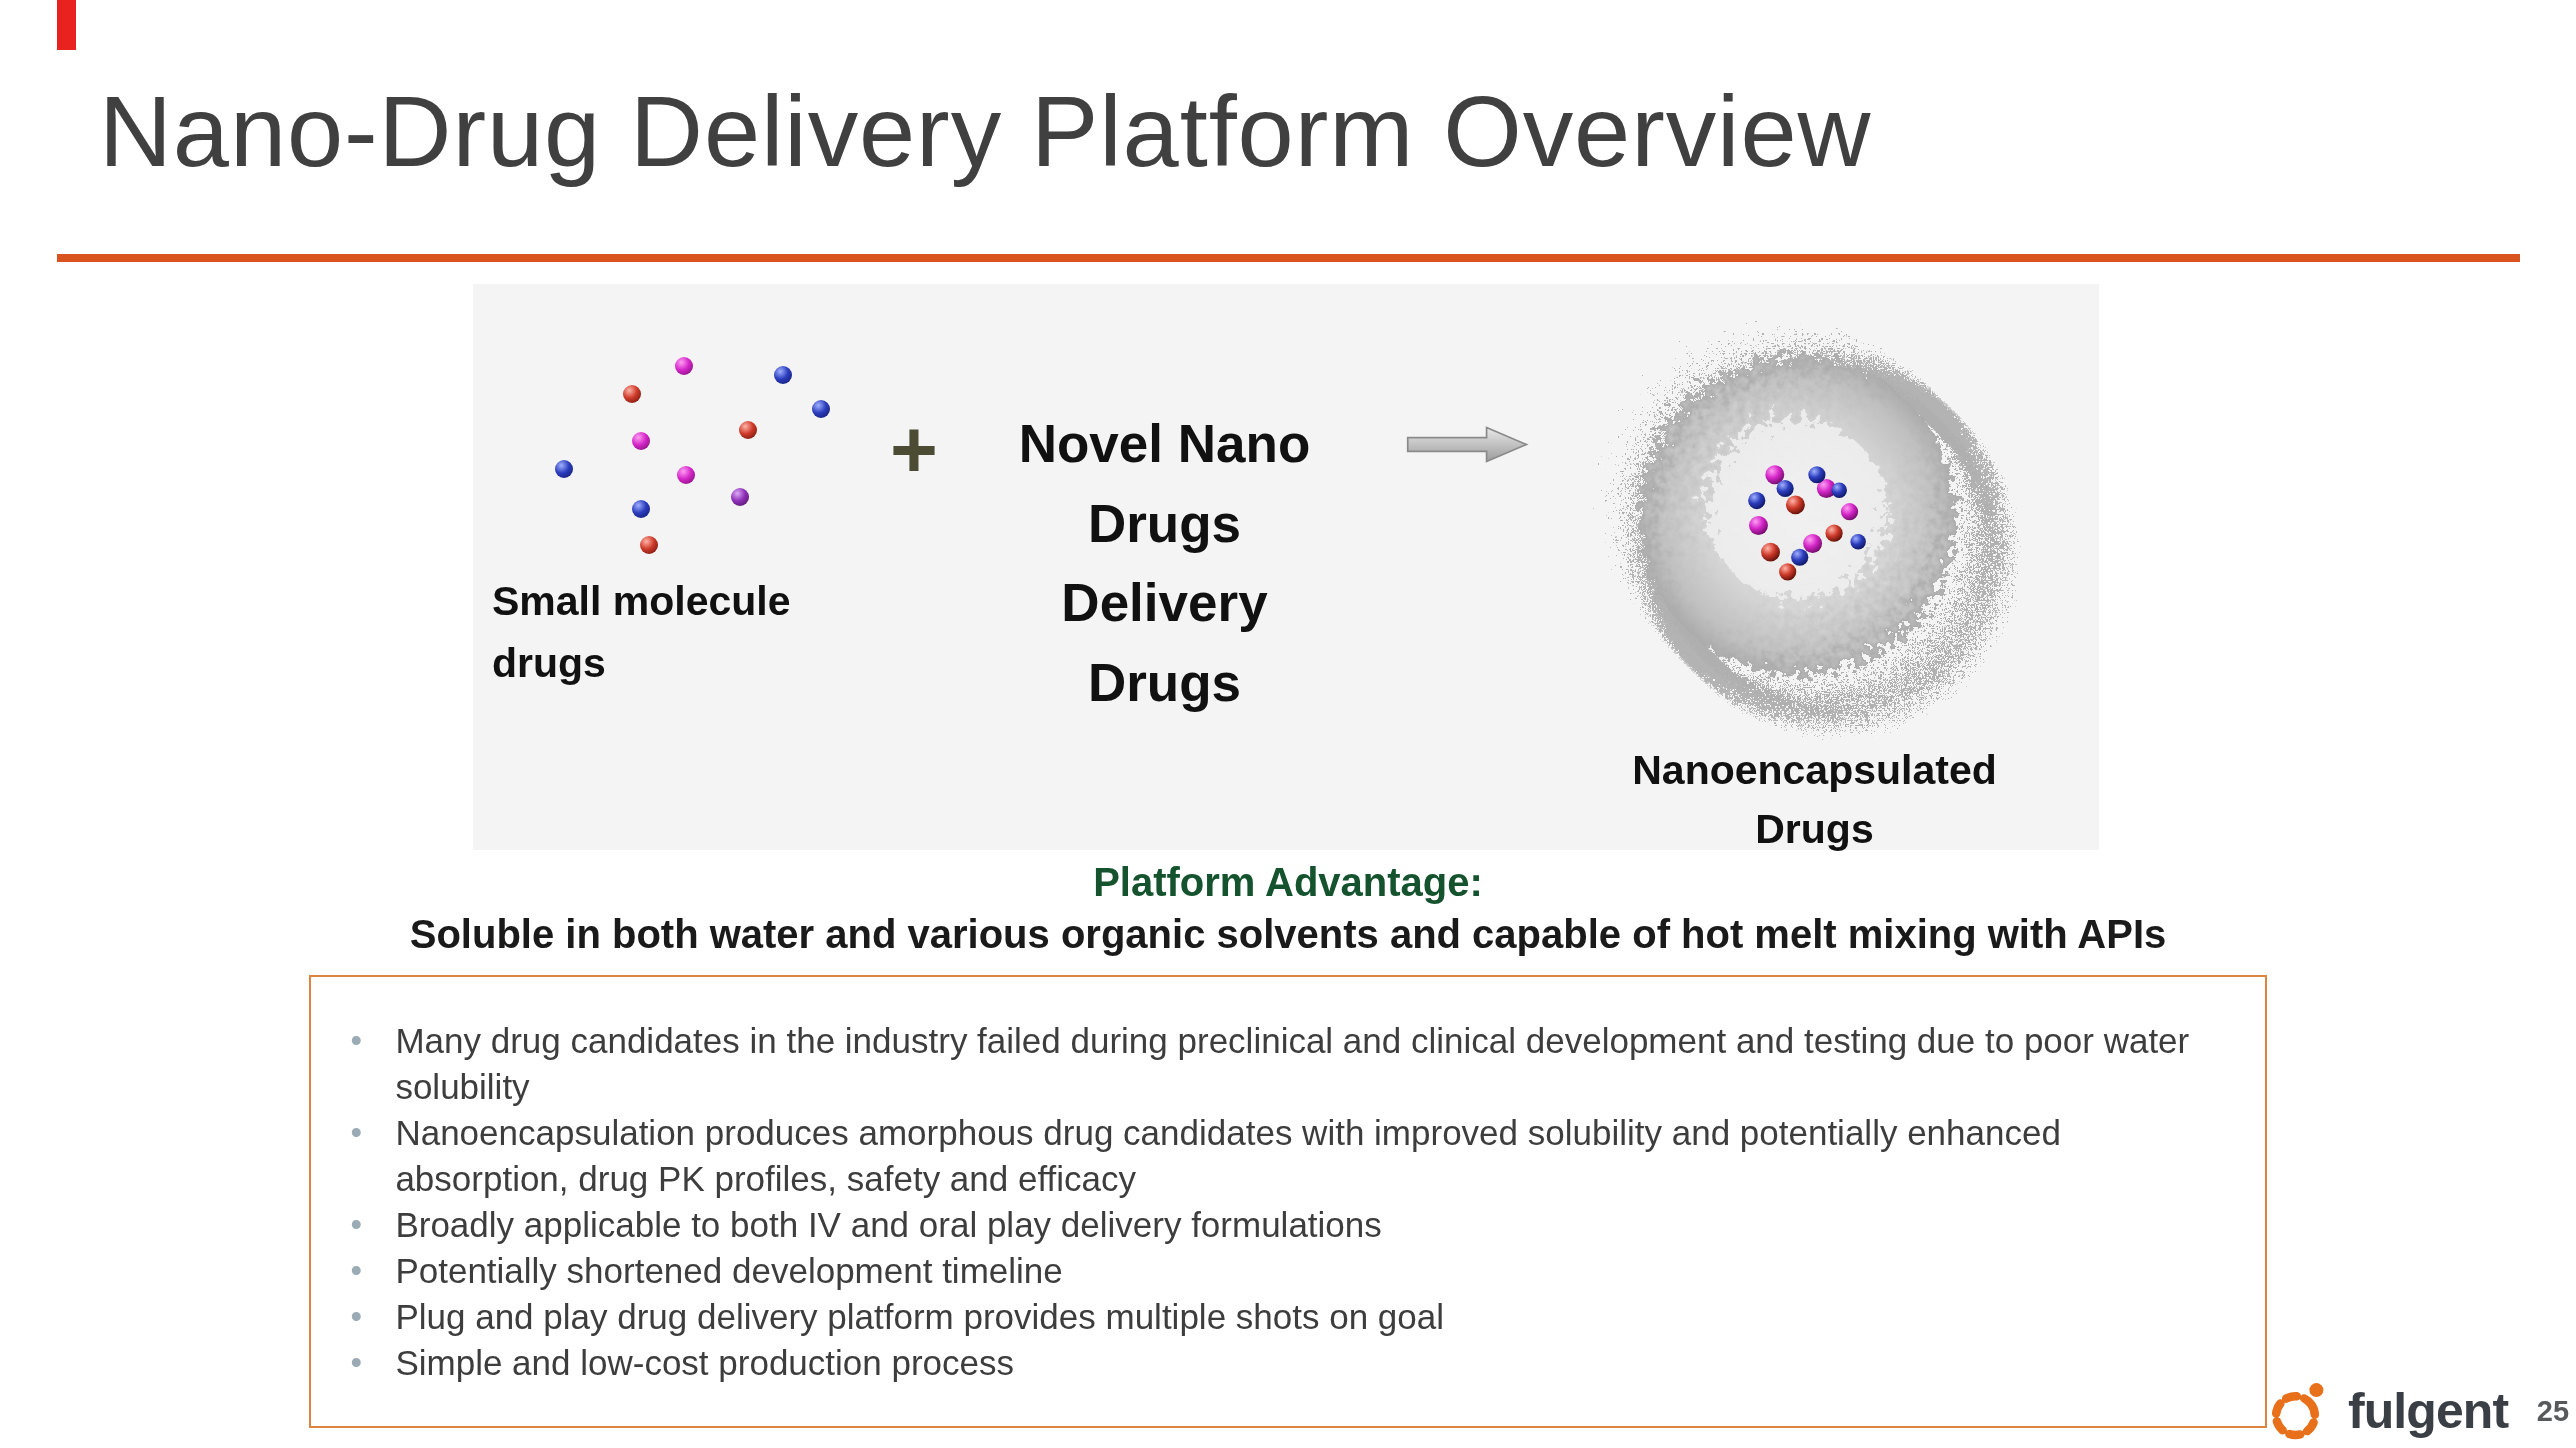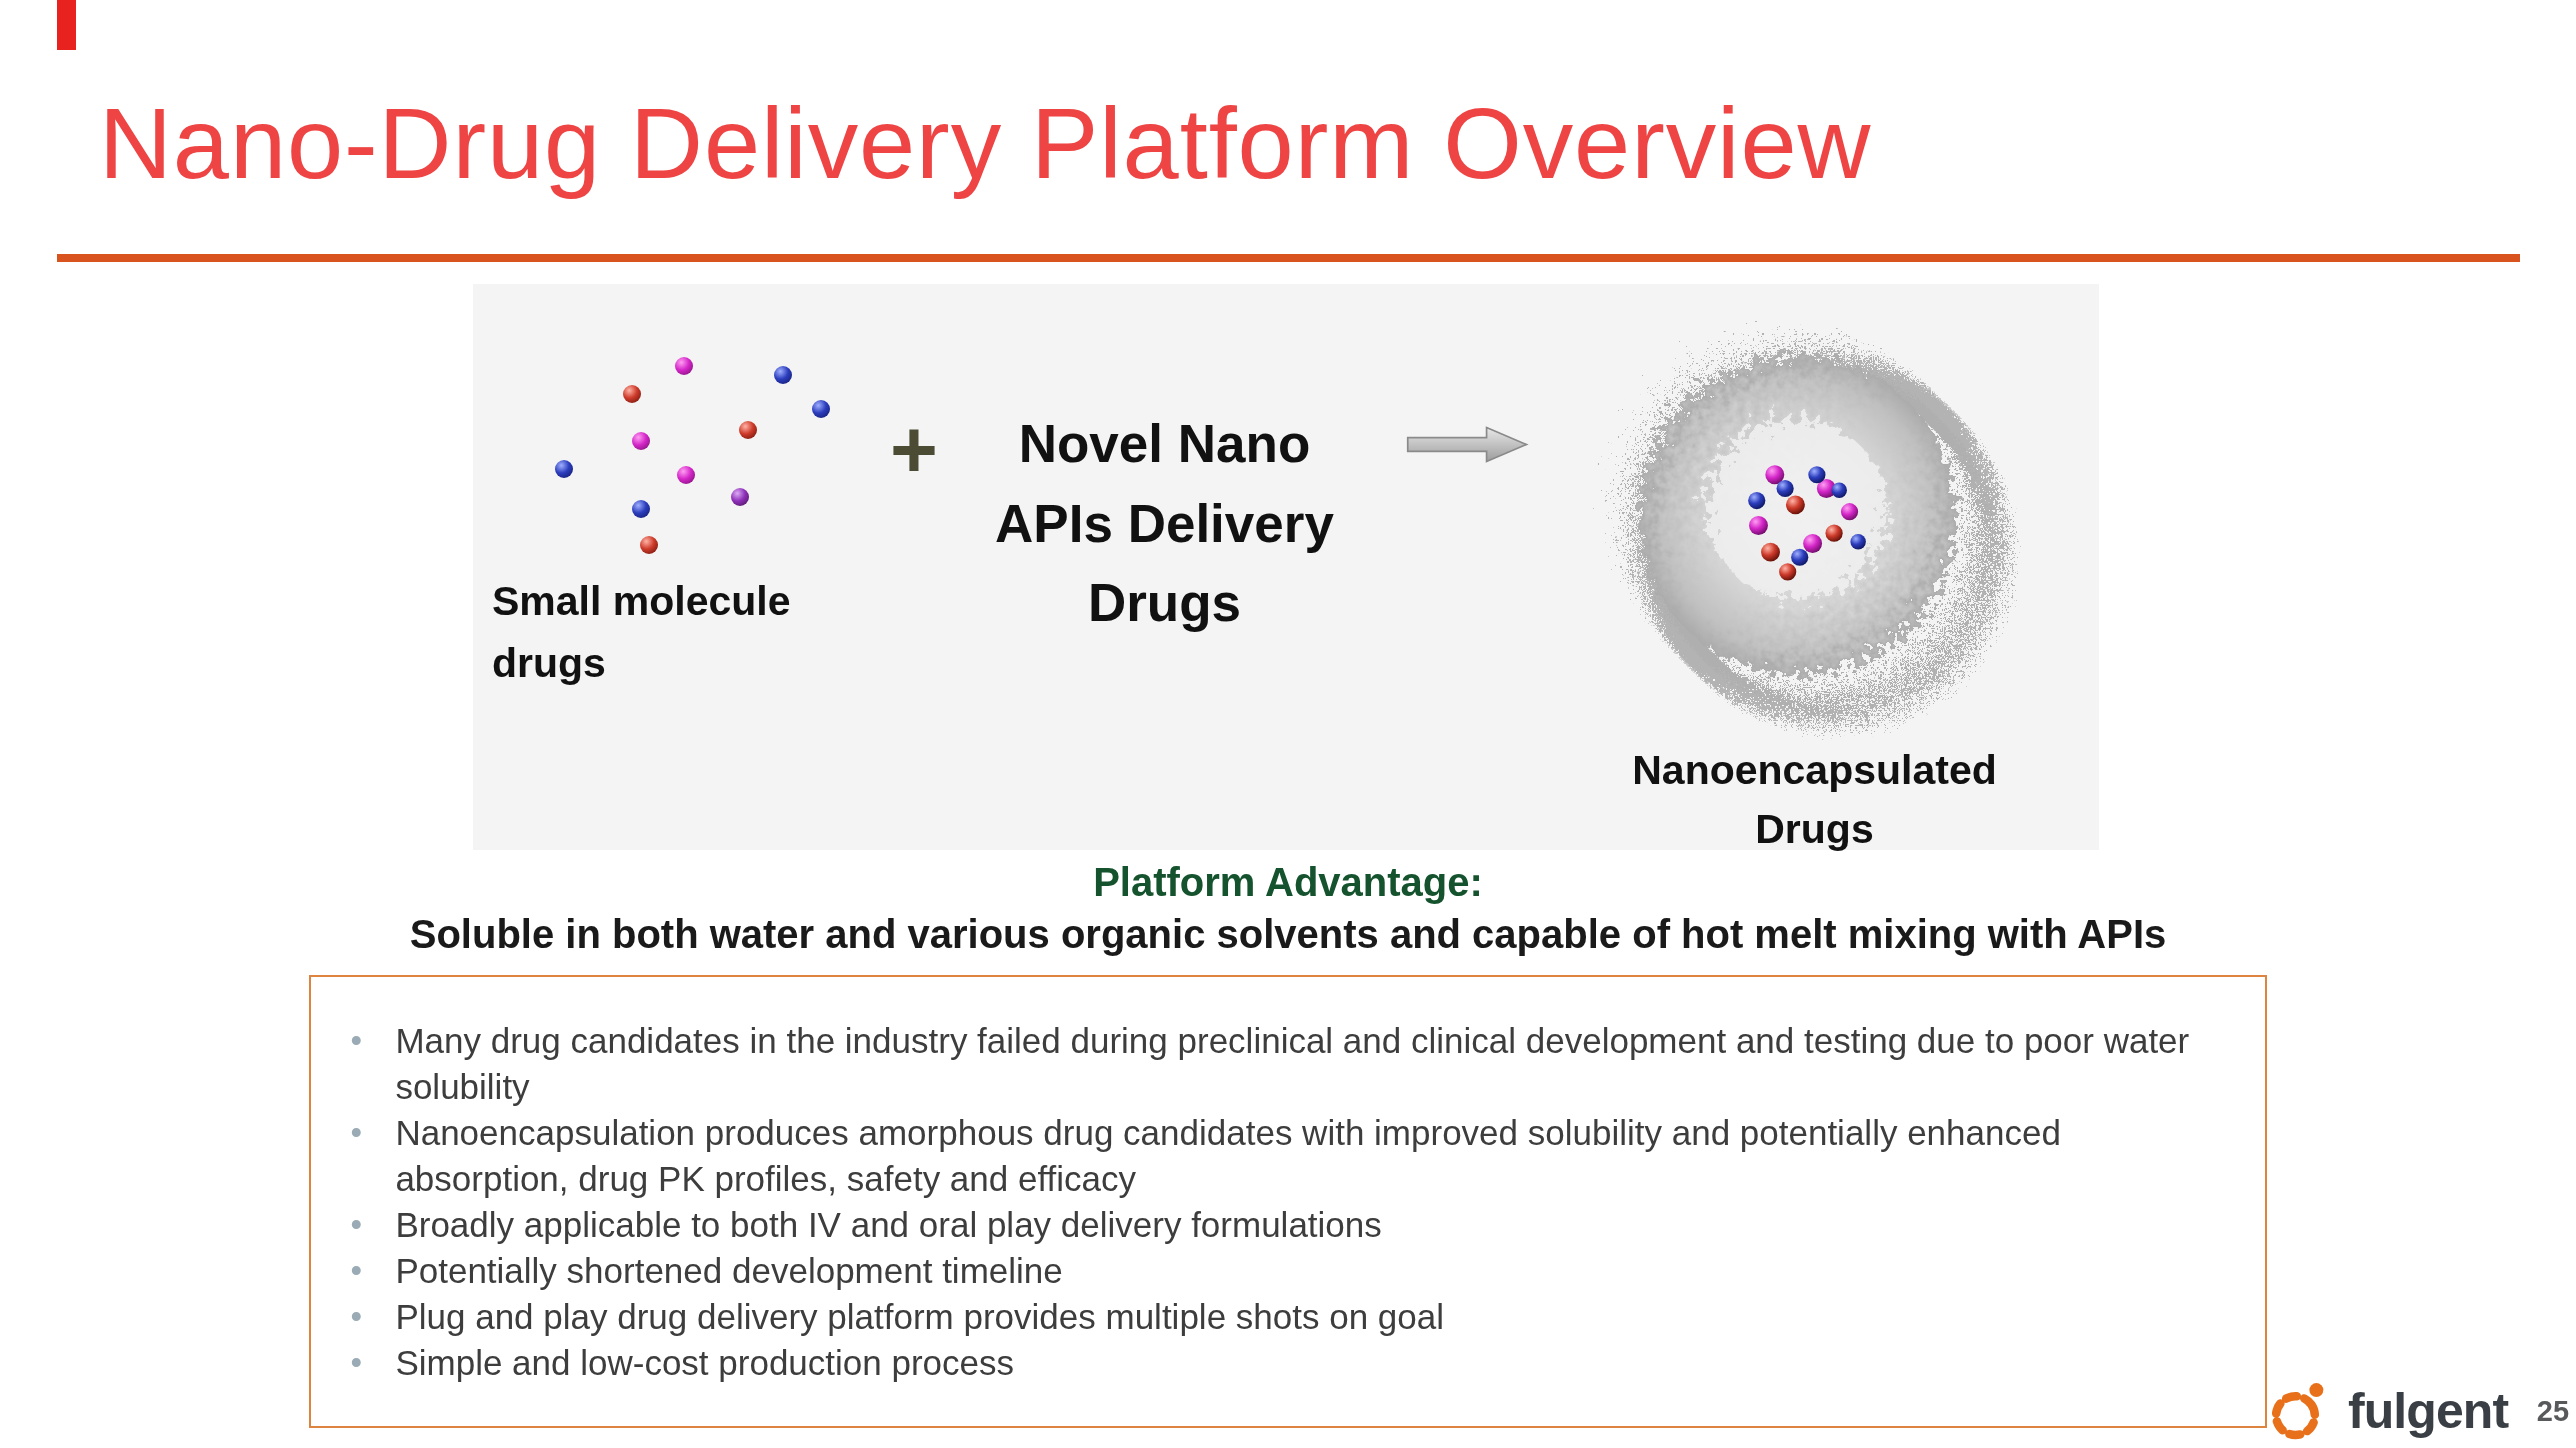--- a/index.html
+++ b/index.html
@@ -2,22 +2,22 @@
 <html style="font-size:13.7px"><head>
 <meta charset="utf-8">
 <style>
   html,body{margin:0;padding:0;background:#ffffff;}
   .slide{
     position:relative;width:2576px;height:1449px;background:#ffffff;
     font-family:"Liberation Sans",sans-serif;overflow:hidden;
   }
   .corner-mark{position:absolute;left:57px;top:0;width:19px;height:50px;background:#e8231f;}
   .title{
-    position:absolute;left:99px;top:86px;margin:0;
-    font-size:101px;font-weight:400;color:#ef4444;letter-spacing:0.9px;white-space:nowrap;
+    position:absolute;left:99px;top:74px;margin:0;
+    font-size:101px;font-weight:400;color:#404040;letter-spacing:0.9px;white-space:nowrap;
   }
   .title-rule{position:absolute;left:57px;top:254px;width:2463px;height:7.7px;background:#d9531e;}
 
   
   .diagram{position:absolute;left:473px;top:284px;width:1626px;height:566px;background:#f4f4f4;}
   .dot{position:absolute;width:18px;height:18px;border-radius:50%;}
   .dot.m{background:radial-gradient(circle at 35% 30%, #ff9df2 0%, #d426c8 45%, #6d0b66 100%);}
   .dot.r{background:radial-gradient(circle at 35% 30%, #ffb3a6 0%, #cd3a2a 45%, #5f0e06 100%);}
   .dot.b{background:radial-gradient(circle at 35% 30%, #9fb0ff 0%, #2c3dbd 45%, #0d1560 100%);}
   .dot.p{background:radial-gradient(circle at 35% 30%, #dcaaf5 0%, #8e2fb8 45%, #43104f 100%);}
@@ -88,21 +88,21 @@
 
     <div class="small-mol-label">
       <div>Small molecule</div>
       <div>drugs</div>
     </div>
 
     <div class="plus">+</div>
 
     <div class="system-label">
       <div>Novel Nano</div>
-      <div>APIs Delivery</div>
+      <div>Drugs Delivery</div>
       <div>Drugs</div>
     </div>
 
     <div class="arrow-wrap">
       <svg width="125" height="39" viewBox="0 0 145 46">
         <defs>
           <linearGradient id="ag" x1="0" y1="0" x2="0" y2="1">
             <stop offset="0%" stop-color="#e8e8e8"></stop>
             <stop offset="50%" stop-color="#c2c2c2"></stop>
             <stop offset="100%" stop-color="#9d9d9d"></stop>

